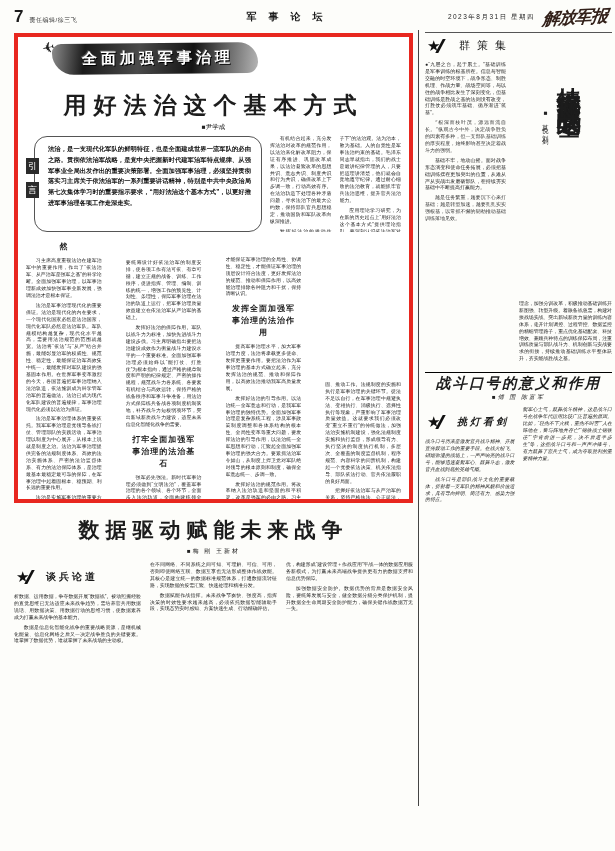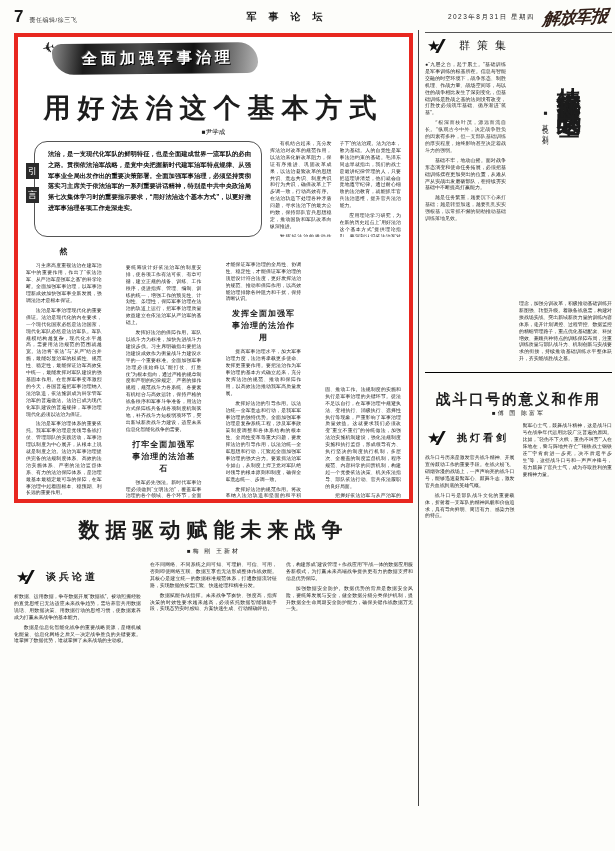--- a/index.html
+++ b/index.html
@@ -23,21 +23,21 @@
   .content{ display:flex; padding:0 3px 6px 14px; }
   .left-col{ width:399px; }
   .right-col{ flex:1; border-left:1px solid #444; margin-left:5px; padding-left:6px; display:flex; flex-direction:column; }
   
   .red-box{ border:4px solid var(--red); height:470px; margin-top:3px; padding:4px 8px 6px; overflow:hidden; background:#fff; }
   .banner-row{ position:relative; margin:2px 0 0 14px; height:40px; }
   .plane{ position:absolute; left:2px; top:-4px; font-size:15px; transform:scaleX(-1) rotate(12deg); color:#222; }
   .banner{ display:inline-block; margin-left:12px; background:linear-gradient(96deg,#8c8c8c 0%,#1b1b1b 16%,#4a4a4a 42%,#141414 68%,#b5b5b5 100%);
     color:#fff; font-weight:900; font-size:15px; letter-spacing:4px; padding:6px 24px 6px 30px;
     border-radius:10px 22px 12px 24px; transform:rotate(-.6deg); text-shadow:1px 1px 0 #000, -1px -1px 0 #555; }
-  .m-title{ text-align:center; font-size:27px; font-weight:900; letter-spacing:7px; margin:7px 0 2px; }
+  .m-title{ text-align:center; font-size:23px; font-weight:900; letter-spacing:7px; margin:7px 0 2px; }
   .m-byline{ text-align:center; font-size:6.5px; color:#222; margin-bottom:4px; }
   .main-top{ display:flex; gap:8px; height:96px; margin-top:4px; overflow:hidden; }
   .intro-wrap{ position:relative; width:236px; padding-left:8px; flex:none; }
   .intro-box{ border:1.5px solid #555; border-radius:13px; height:100%; padding:7px 10px 6px 13px;
     font-weight:bold; font-size:6.3px; line-height:1.72; text-align:justify; color:#111; }
   .intro-tab{ position:absolute; left:0; width:13px; height:16px; background:#2b2b2b; color:#fff;
     font-size:9px; display:flex; align-items:center; justify-content:center; }
   .tab1{ top:22px; } .tab2{ top:46px; }
   .tcol{ flex:1; overflow:hidden; }
   .main-bottom{ display:flex; gap:24px; height:286px; margin-top:8px; overflow:hidden;align-items:flex-end; }
@@ -62,21 +62,21 @@
   .vt-title{ writing-mode:vertical-rl; font-size:24px; font-weight:900; letter-spacing:3px; line-height:1.15; }
   .sb-bottom{ width:100%; padding:8px 0 0 8px; overflow:hidden; flex:1; }
   
   .bl{ margin-top:13px; }
   .bl-title{ text-align:center; font-size:21px; font-weight:900; letter-spacing:6px; margin:6px 0 3px; }
   .sm-byline{ text-align:center; font-size:6px; color:#222; letter-spacing:2px; }
   .bl-body{ display:flex; gap:9px; height:244px; overflow:hidden; margin-top:6px; }
   .label-row{ display:flex; align-items:center; gap:6px; margin:6px 0 9px 2px; }
   .label-text{ font-size:10px; font-weight:900; letter-spacing:3px; }
   
-  .br{ border-top:1px solid #000; margin-top:6px; padding-top:17px; }
+  .br{ border-top:1px solid #000; margin-top:6px; padding-top:1px;font-style:italic; }
   .br-title{ text-align:center; font-size:14.5px; font-weight:900; letter-spacing:2px; }
   .br-body{ display:flex; gap:8px; height:222px; overflow:hidden; margin-top:5px; }
 </style>
 </head>
 <body>
 
 <div class="hdr">
   <div class="hdr-left">
     <span class="pagenum">7</span>
     <span class="editor">责任编辑/徐三飞</span>

